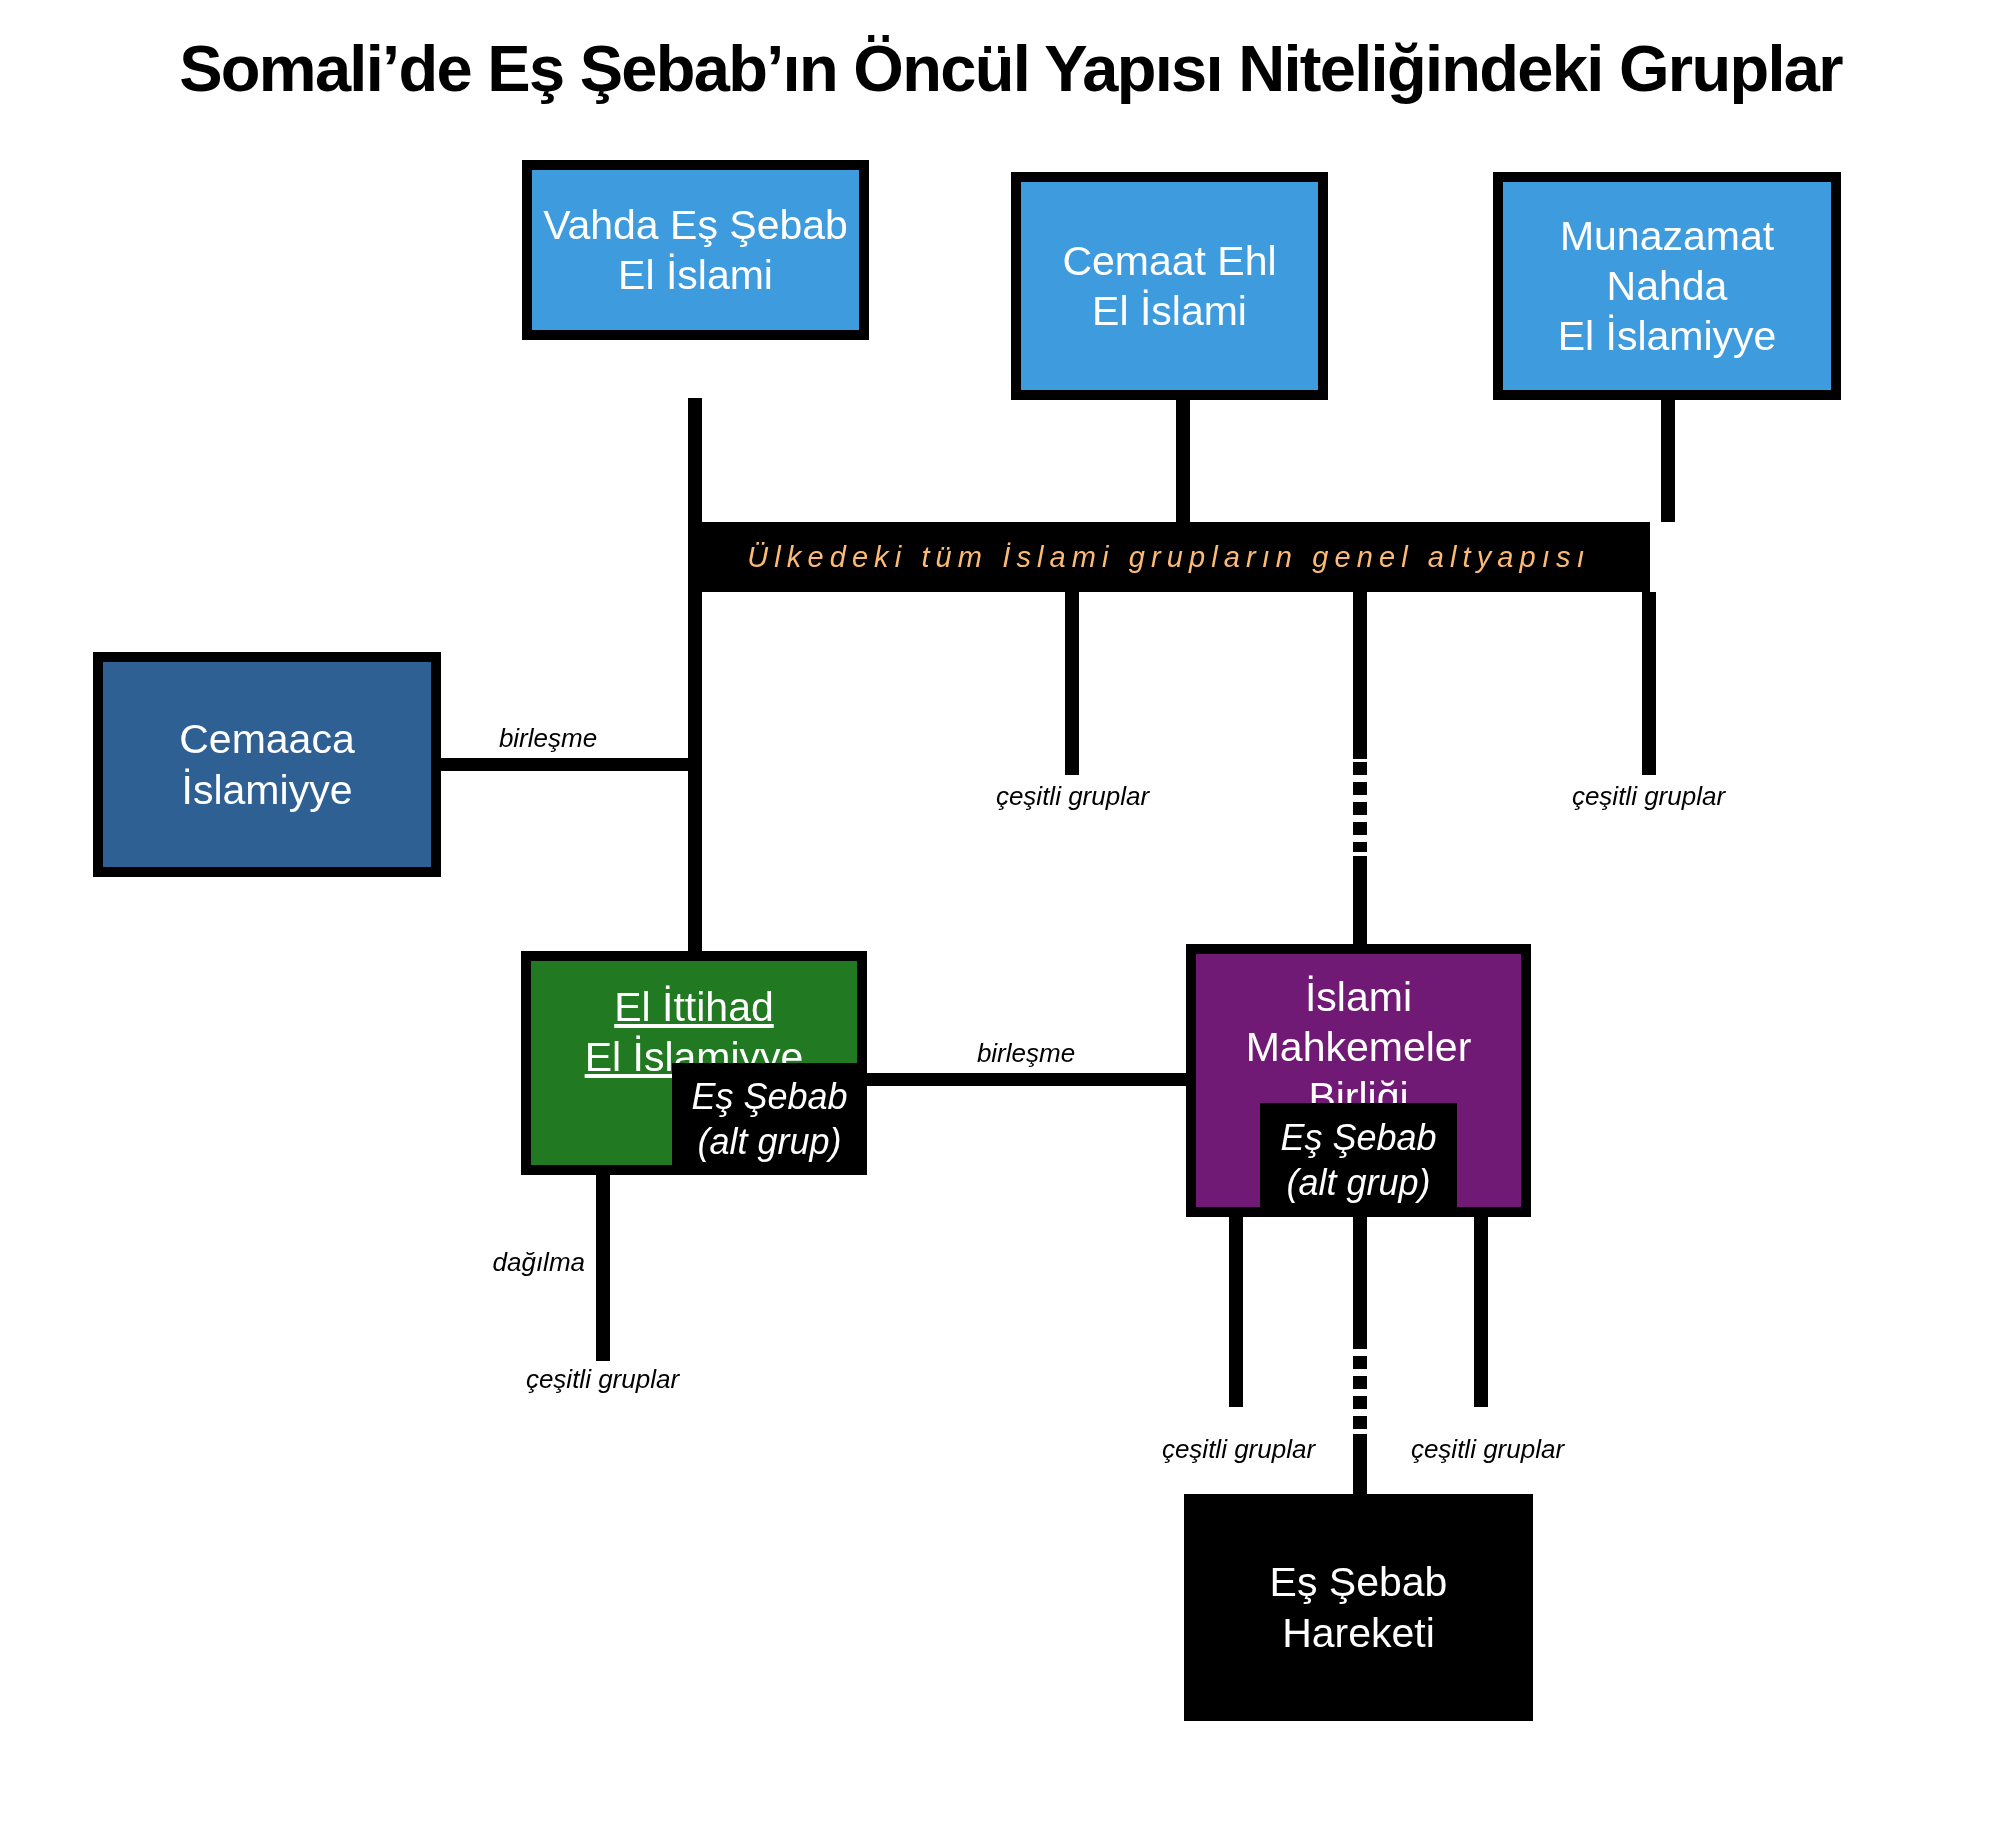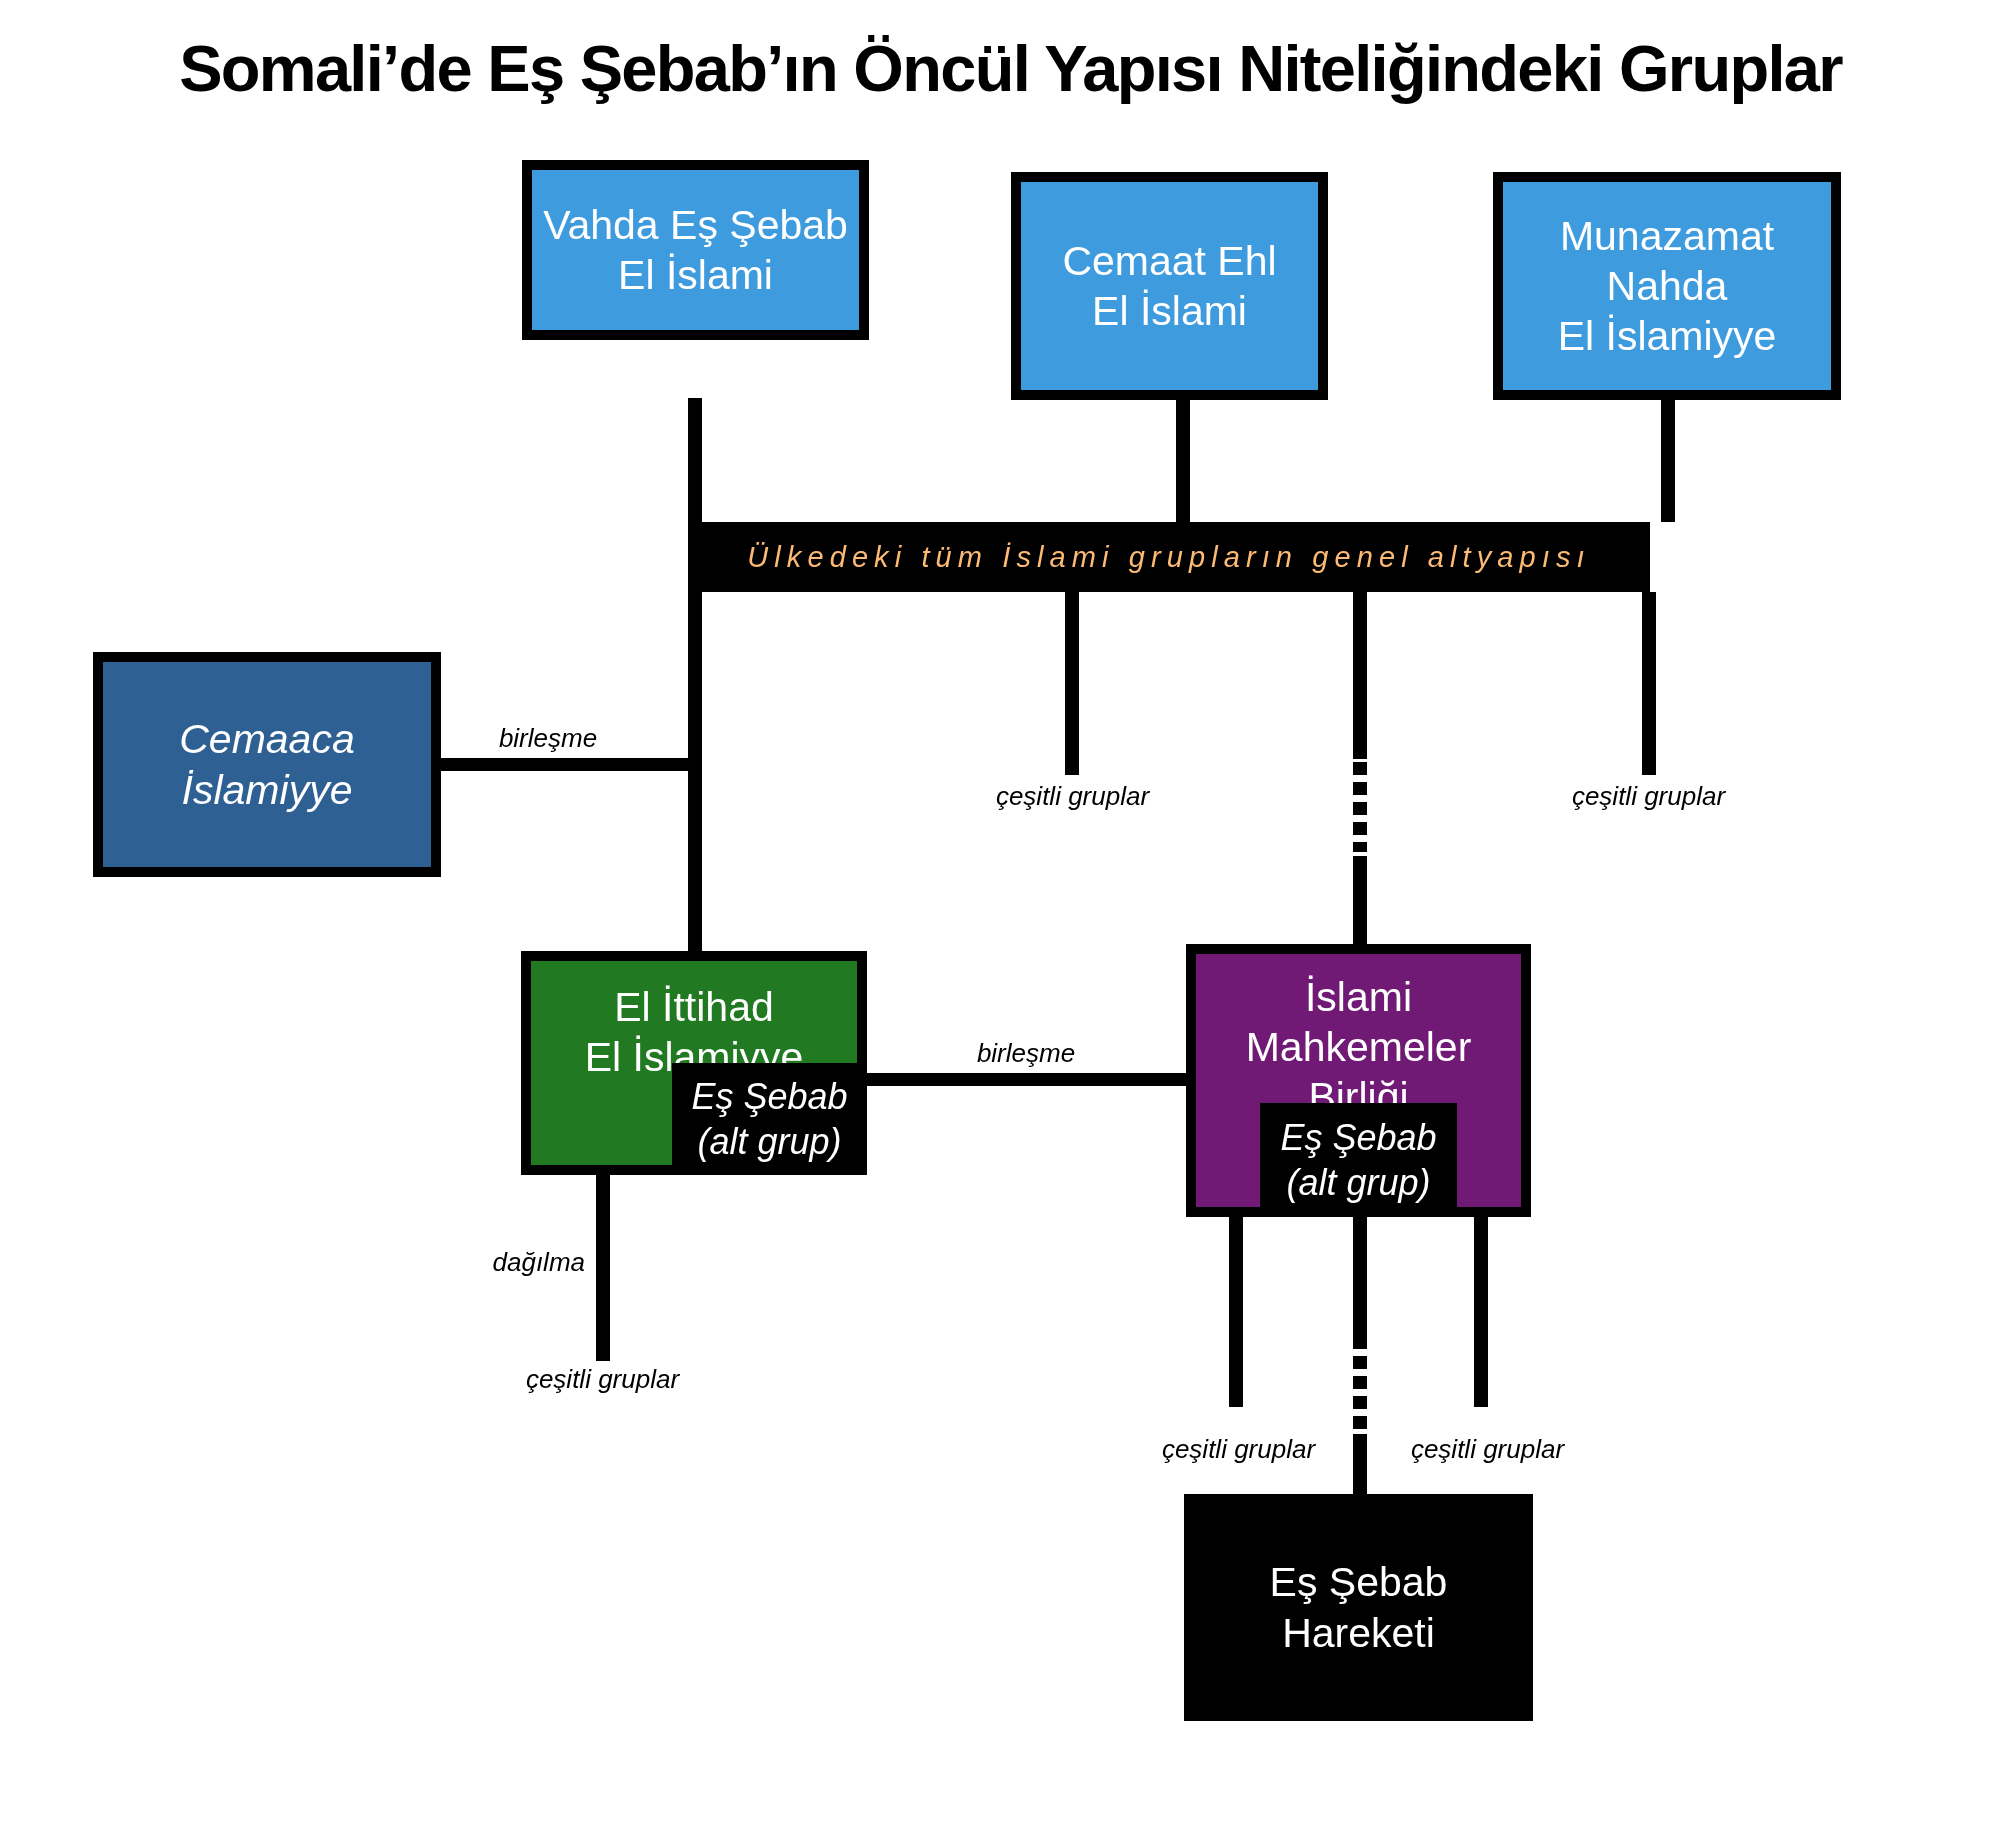--- a/index.html
+++ b/index.html
@@ -19,22 +19,22 @@
   }
   .box{
     position:absolute;box-sizing:border-box;
     border:10.5px solid #000;
     display:flex;flex-direction:column;align-items:center;justify-content:center;
     text-align:center;color:#fff;
     font-size:41px;line-height:1.22;font-weight:normal;
   }
   .box span{display:block;white-space:nowrap;}
   .blue{background:#3E9BDE;}
-  .navy{background:#2E6094;font-style:italic;}
-  .green{background:#217A21;}
+  .navy{background:#2E6094;}
+  .green{background:#217A21;text-decoration:underline;}
   .graybox{background:#701a75;}
   .blackbox{background:#000;}
   .vline,.hline{position:absolute;background:#000;}
   .vdash{
     position:absolute;
     background:repeating-linear-gradient(to bottom,#000 0 13px,transparent 13px 20px);
   }
   .bar{
     position:absolute;left:675px;top:522px;width:962px;height:70px;
     background:#000;color:#fdba74;

